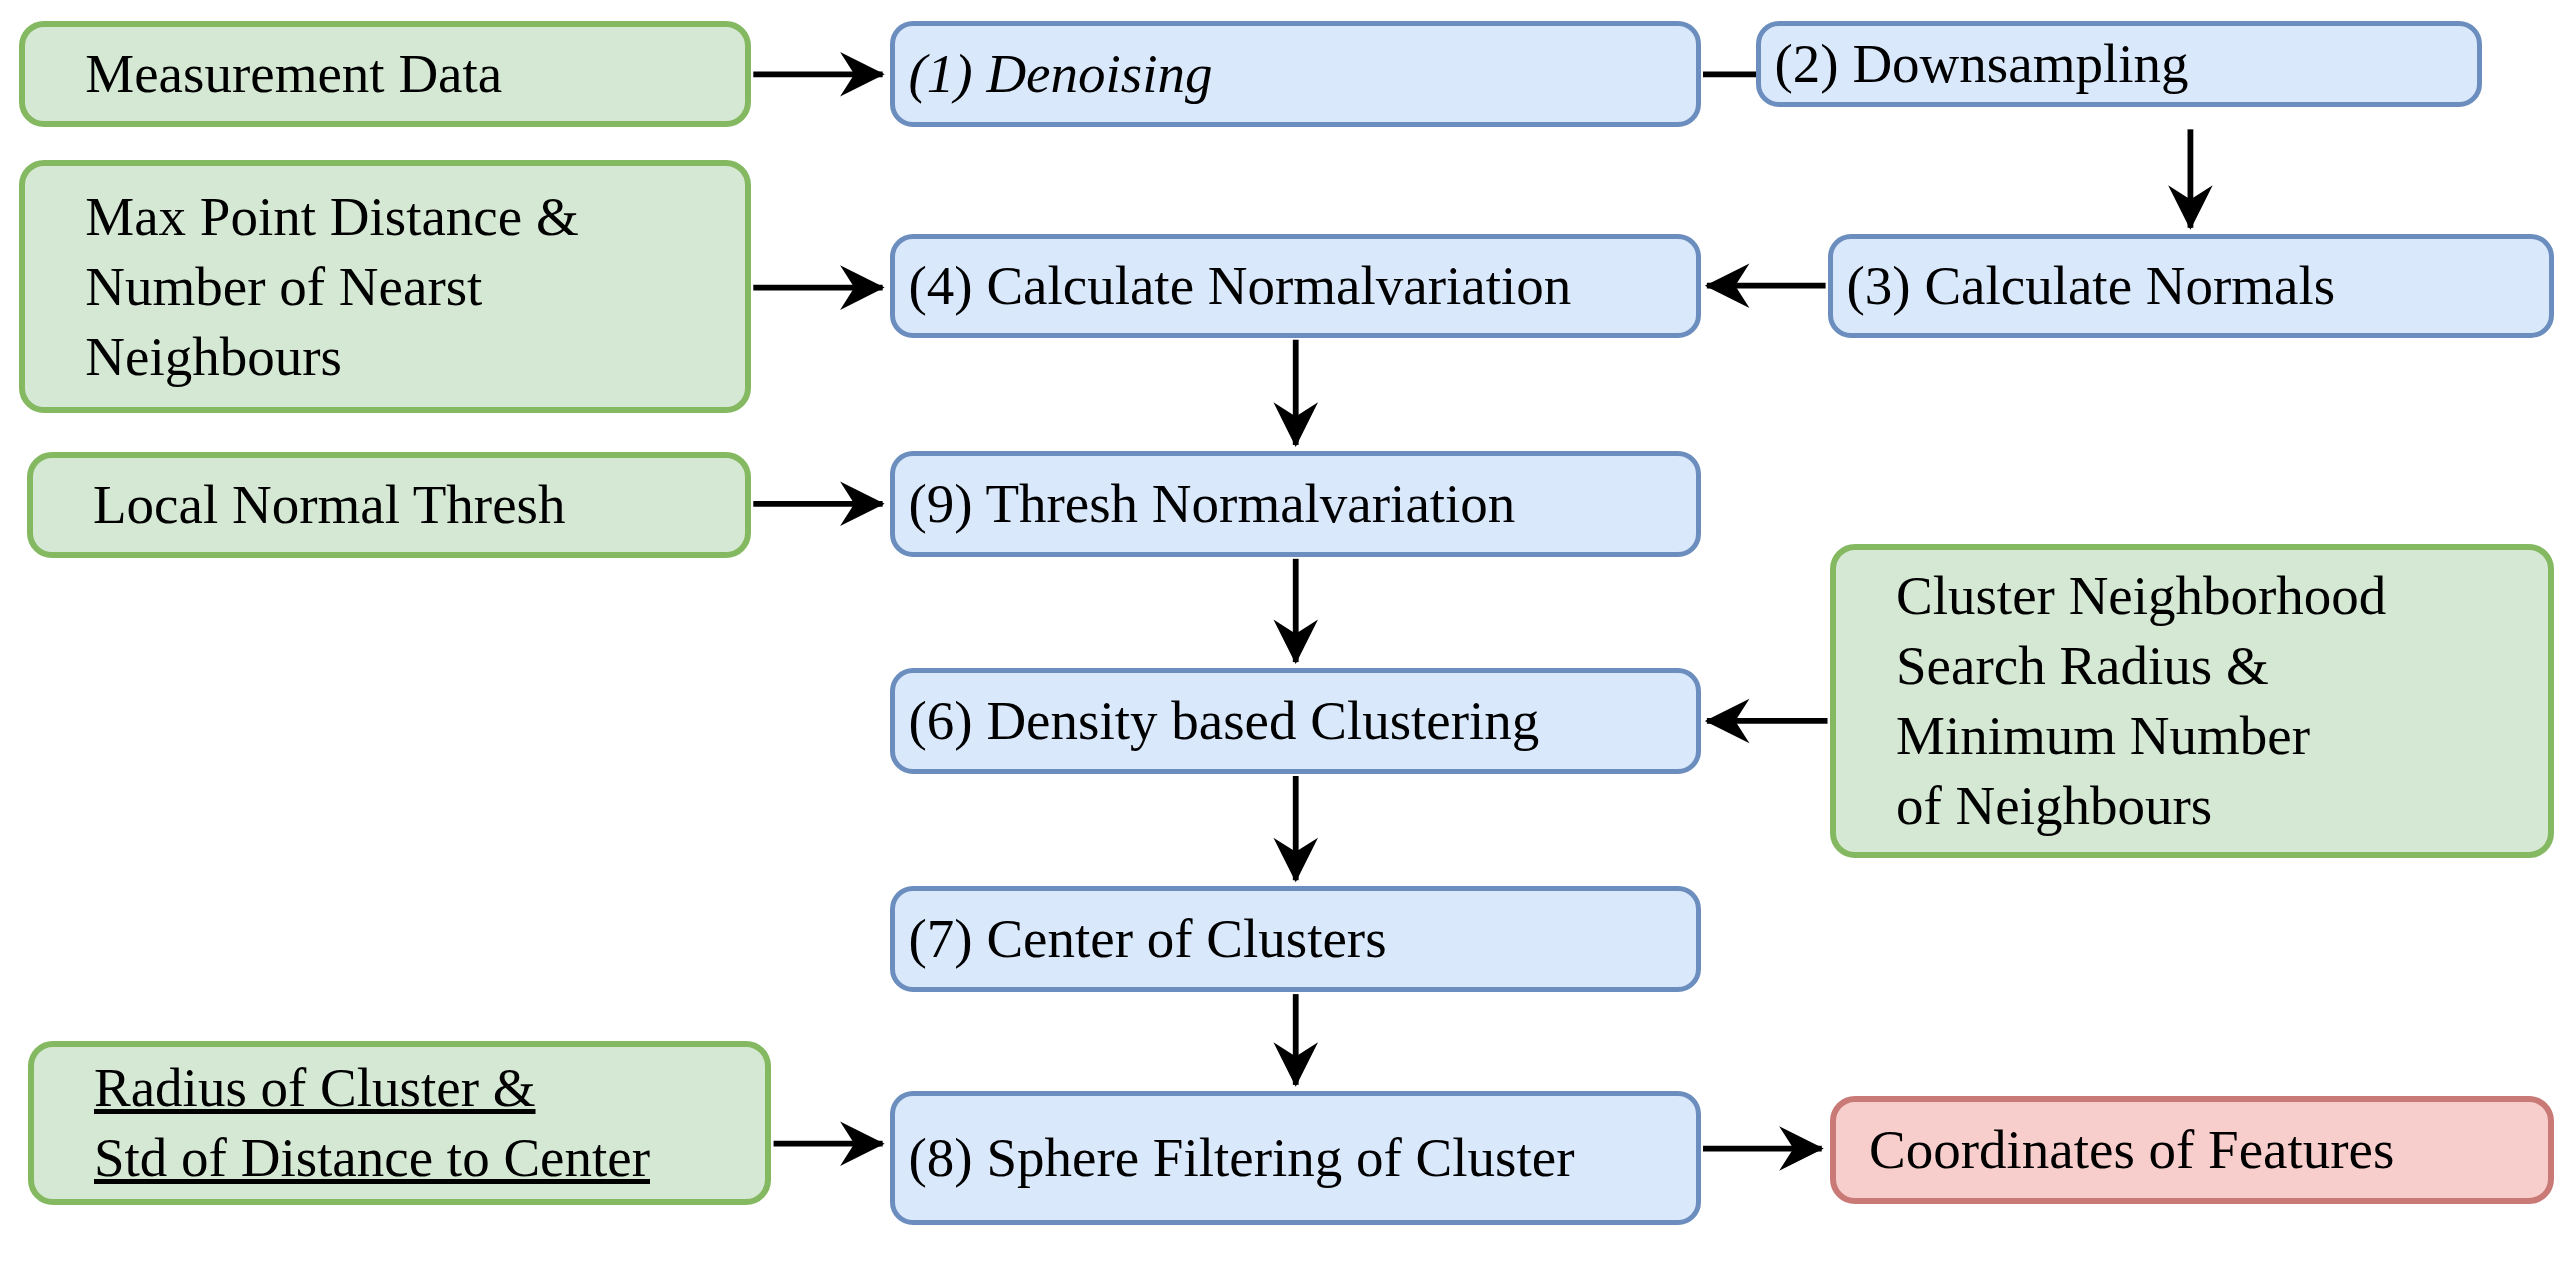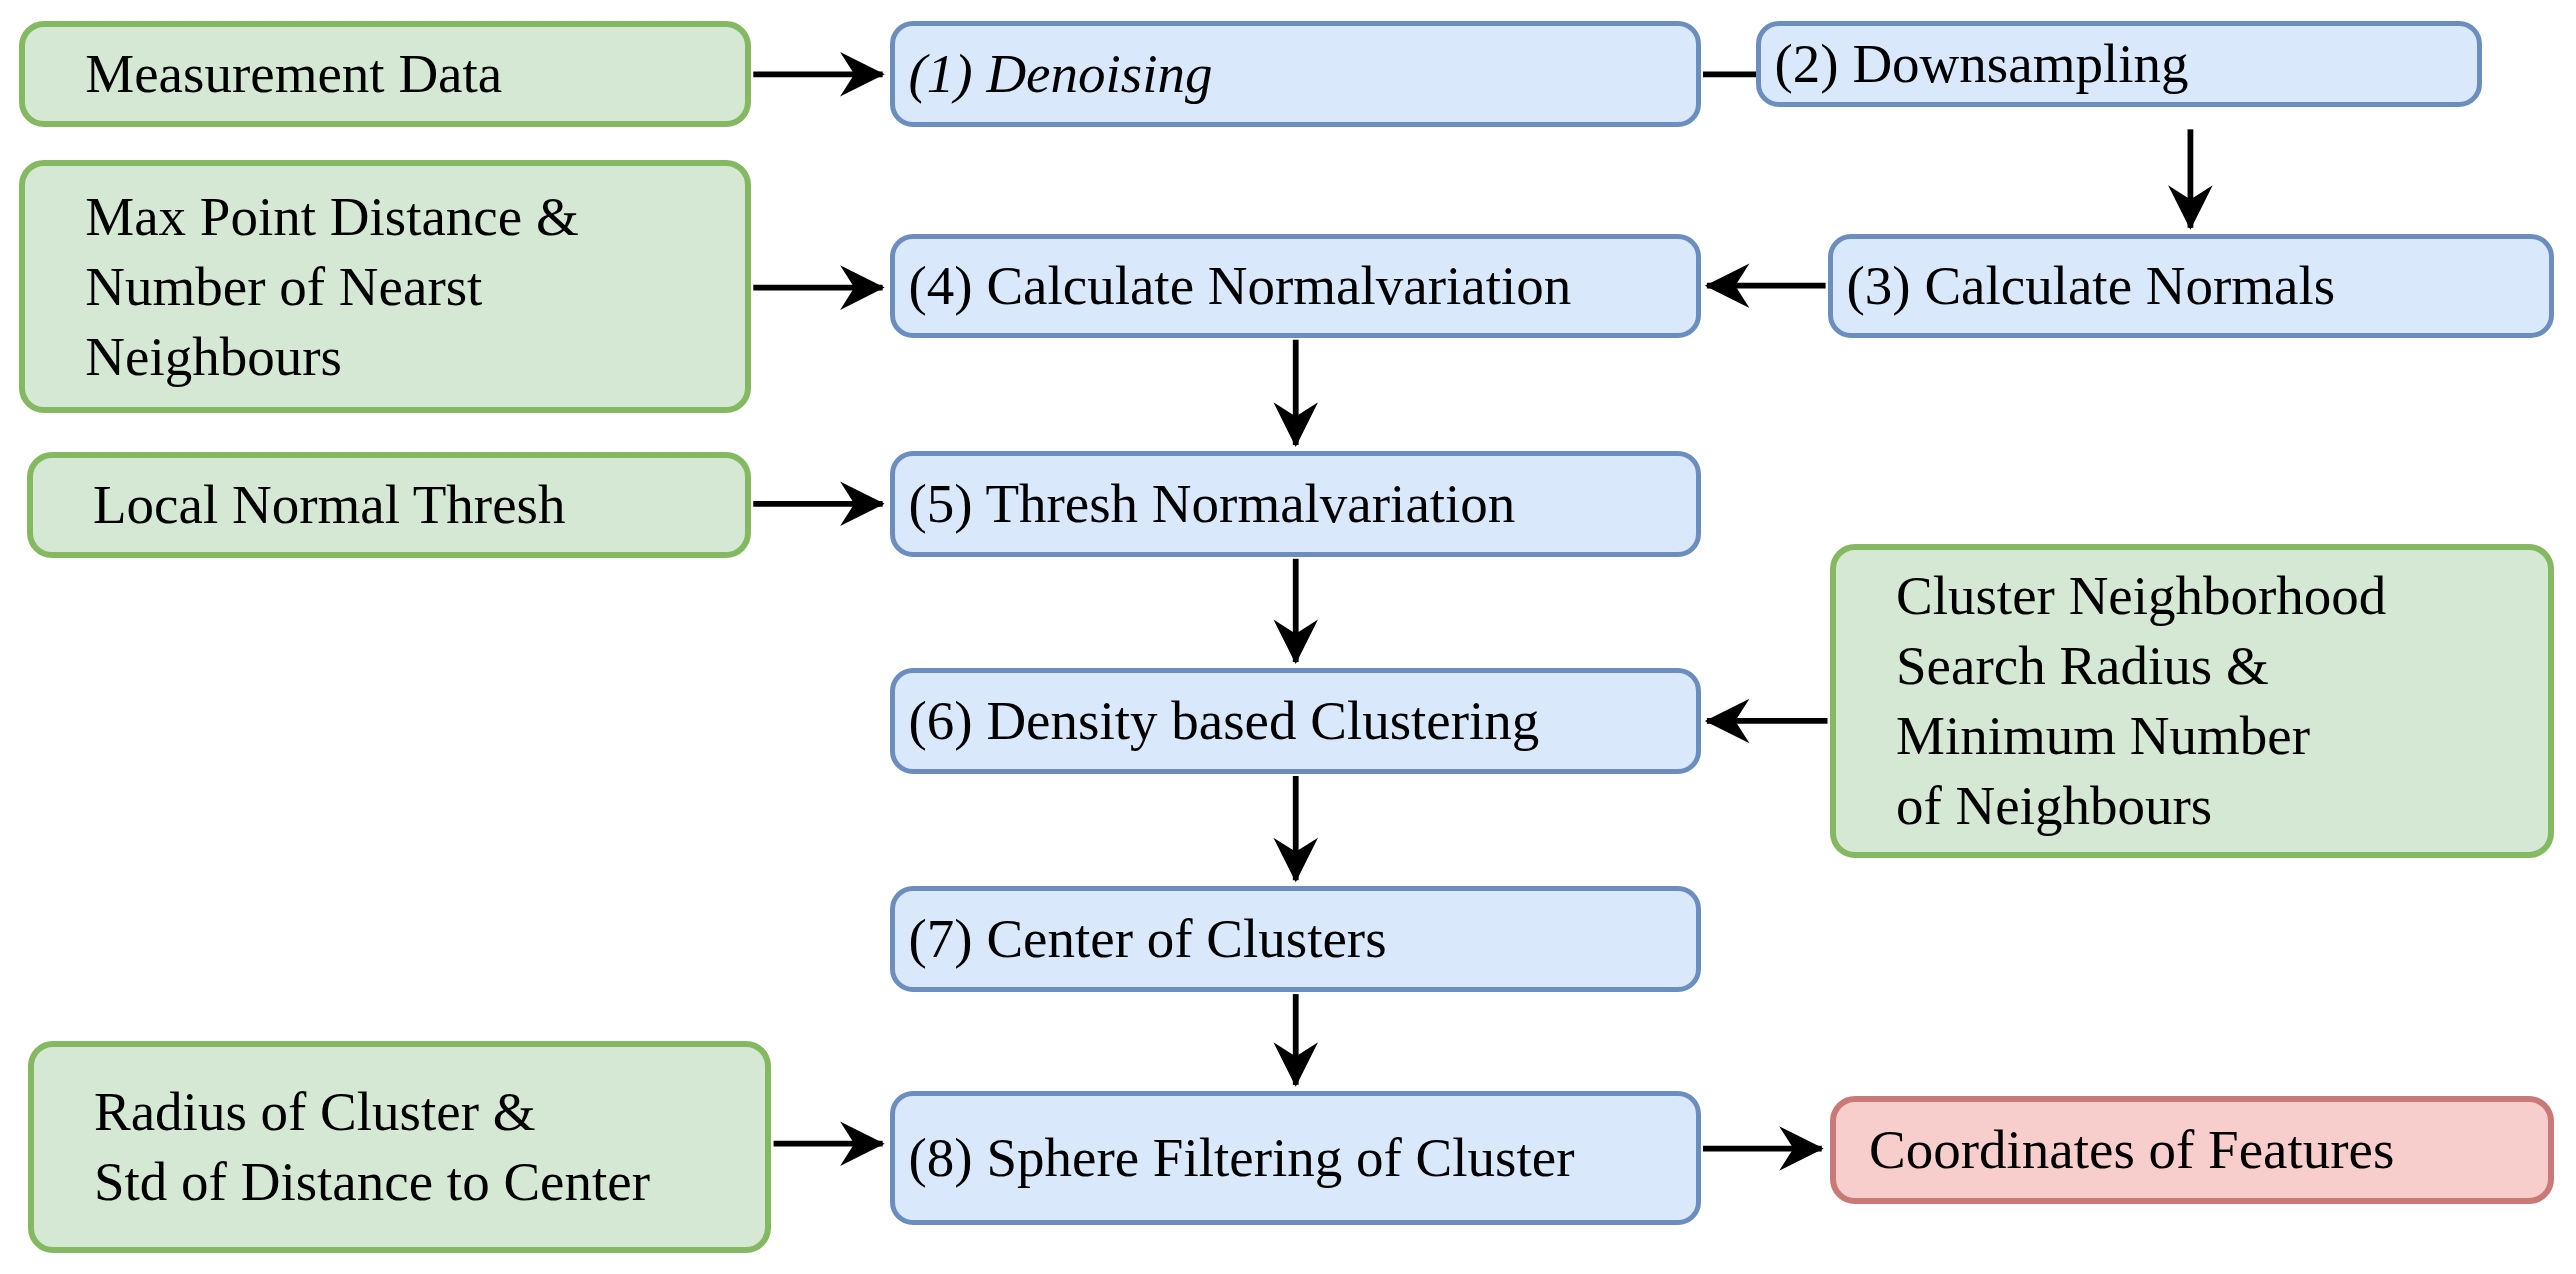--- a/index.html
+++ b/index.html
@@ -88,26 +88,26 @@
 
   <div class="node input" style="left:19.3px;   top:21px;   width:732px; height:106px;">Measurement Data</div>
   <div class="node process" style="left:890px;  top:21px;   width:811px; height:106px;font-style:italic;">(1) Denoising</div>
   <div class="node process" style="left:1756px; top:21px;   width:726px; height:86px;">(2) Downsampling</div>
   <div class="node process" style="left:1828px; top:234px;  width:726px; height:104px;">(3) Calculate Normals</div>
   <div class="node input" style="left:19.3px;   top:160px;  width:732px; height:253px;">Max Point Distance &amp;
 Number of Nearst
 Neighbours</div>
   <div class="node process" style="left:890px;  top:234px;  width:811px; height:104px;">(4) Calculate Normalvariation</div>
   <div class="node input" style="left:27px;   top:452px;  width:724px; height:106px;">Local Normal Thresh</div>
-  <div class="node process" style="left:890px;  top:451px;  width:811px; height:106px;">(5) Thresh Normalvariation</div>
+  <div class="node process" style="left:890px;  top:451px;  width:811px; height:106px;">(9) Thresh Normalvariation</div>
   <div class="node process" style="left:890px;  top:668px;  width:811px; height:106px;">(6) Density based Clustering</div>
   <div class="node input" style="left:1830px; top:544px;  width:724px; height:314px;">Cluster Neighborhood
 Search Radius &amp;
 Minimum Number
 of Neighbours</div>
   <div class="node process" style="left:890px;  top:886px;  width:811px; height:106px;">(7) Center of Clusters</div>
   <div class="node process" style="left:890px;  top:1091px; width:811px; height:134px;">(8) Sphere Filtering of Cluster</div>
-  <div class="node input" style="left:28px;   top:1041px; width:743px; height:212px;">Radius of Cluster &amp;
+  <div class="node input" style="left:28px;   top:1041px; width:743px; height:164px;text-decoration:underline;">Radius of Cluster &amp;
 Std of Distance to Center</div>
   <div class="node output" style="left:1830px; top:1096px; width:724px; height:108px;">Coordinates of Features</div>
 
 </div>
 
 
 </body></html>

